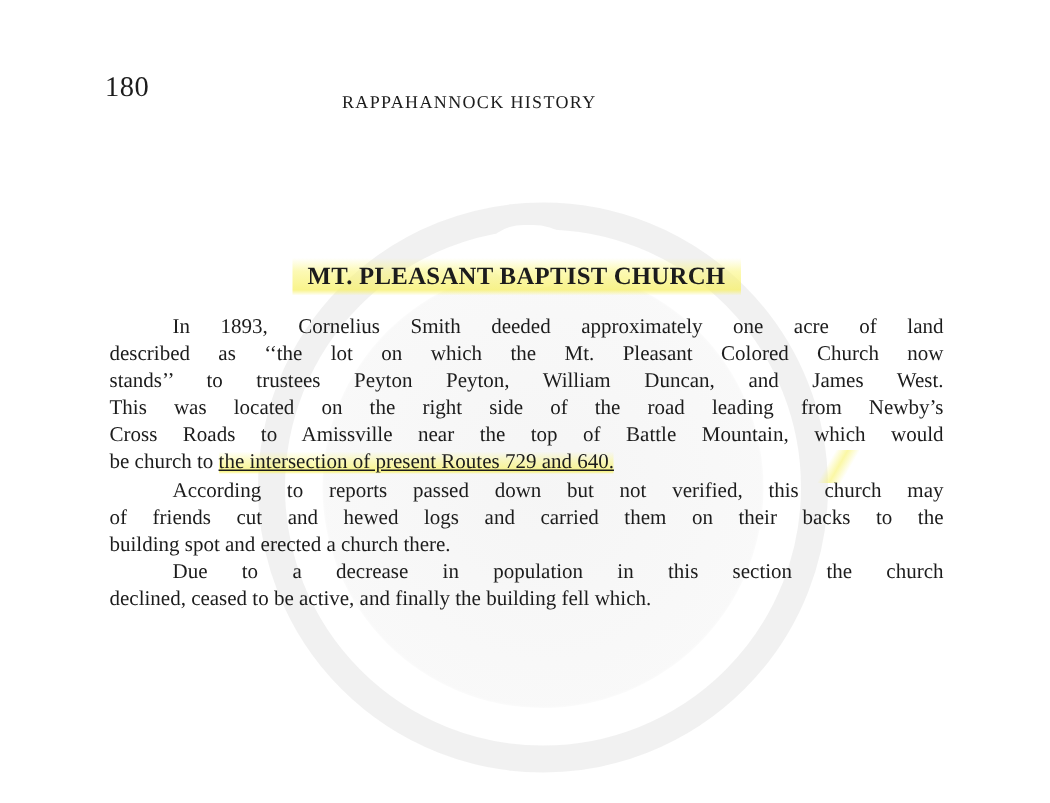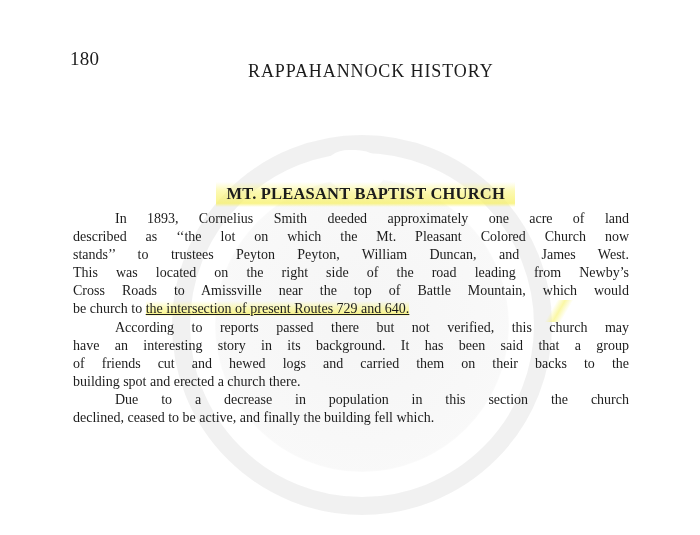--- a/index.html
+++ b/index.html
@@ -17,24 +17,24 @@
     opacity: 0.7;
   }
   .wm-emblem {
     position: absolute; left: 325px; top: 150px; width: 60px; height: 42px;
     background: #fff; border-radius: 40% 50% 45% 55%;
   }
   .page-number {
     position: absolute; left: 70px; top: 48px; font-size: 19px; letter-spacing: 0.3px;
   }
   .running-head {
-    position: absolute; left: 248px; top: 61px; font-size: 18px; letter-spacing: 0.9px;
+    position: absolute; left: 228px; top: 61px; font-size: 12px; letter-spacing: 0.9px;
   }
   .title-wrap {
-    position: absolute; left: 195px; top: 184px; width: 320px; text-align: right;
+    position: absolute; left: 195px; top: 174px; width: 320px; text-align: left;
   }
   .chapter-title {
     font-family: "Liberation Serif", serif; font-weight: bold; font-size: 16.5px; letter-spacing: 0.2px;
     background: linear-gradient(to bottom, rgba(255,255,255,0) 0%, rgba(250,245,120,0.55) 35%, rgba(247,240,100,0.75) 85%, rgba(255,255,255,0) 100%);
     padding: 2px 10px 4px 10px; white-space: nowrap;
   }
   .body-text {
     position: absolute; left: 73px; top: 210px; width: 556px;
     font-size: 14px; line-height: 18.1px; text-align: justify;
   }
@@ -68,22 +68,21 @@
 <div class="body-text">
   <div class="para">
     <span class="line indent">In 1893, Cornelius Smith deeded approximately one acre of land</span>
     <span class="line">described as ‘‘the lot on which the Mt. Pleasant Colored Church now</span>
     <span class="line">stands’’ to trustees Peyton Peyton, William Duncan, and James West.</span>
     <span class="line">This was located on the right side of the road leading from Newby’s</span>
     <span class="line">Cross Roads to Amissville near the top of Battle Mountain, which would</span>
     <span class="line last"><span>be church to </span><span class="hl">the intersection of present Routes 729 and 640.</span></span>
   </div>
   <div class="para">
-    <span class="line indent">According to reports passed there but not verified, this church may</span>
-    <span class="line">have an interesting story in its background. It has been said that a group</span>
+    <span class="line indent">According to reports passed down but not verified, this church may</span>
     <span class="line">of friends cut and hewed logs and carried them on their backs to the</span>
     <span class="line last">building spot and erected a church there.</span>
   </div>
   <div class="para">
     <span class="line indent">Due to a decrease in population in this section the church</span>
     <span class="line last">declined, ceased to be active, and finally the building fell which.</span>
   </div>
 </div>
 
 <div class="hl-stroke"></div>

